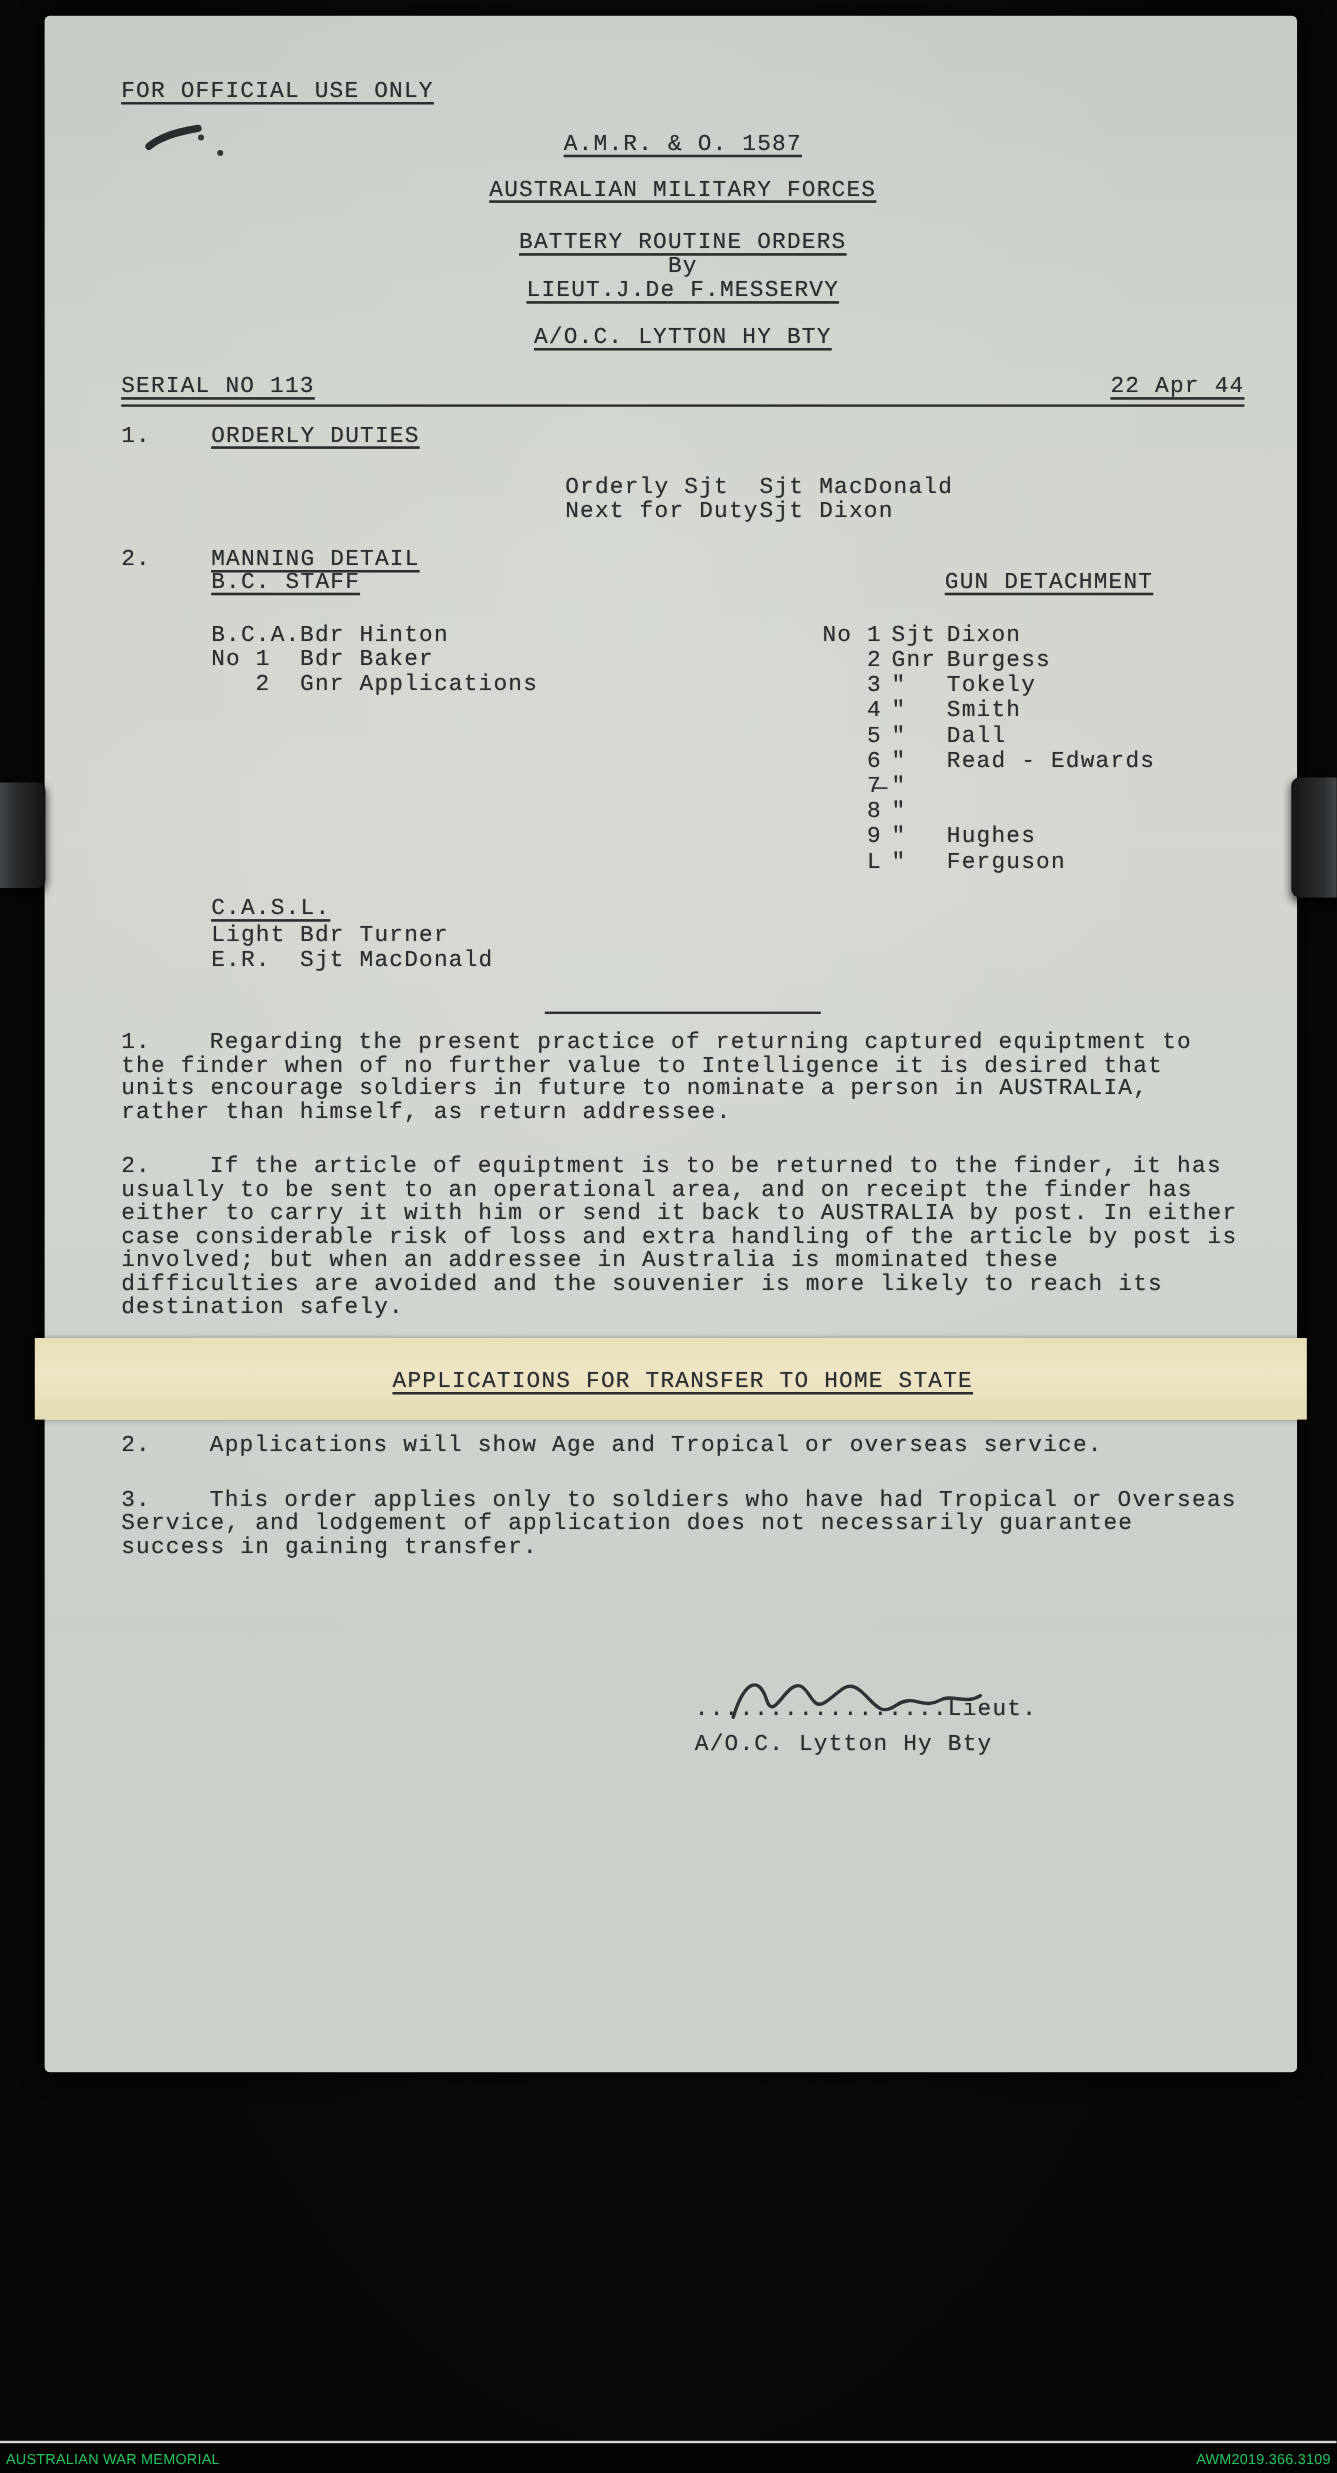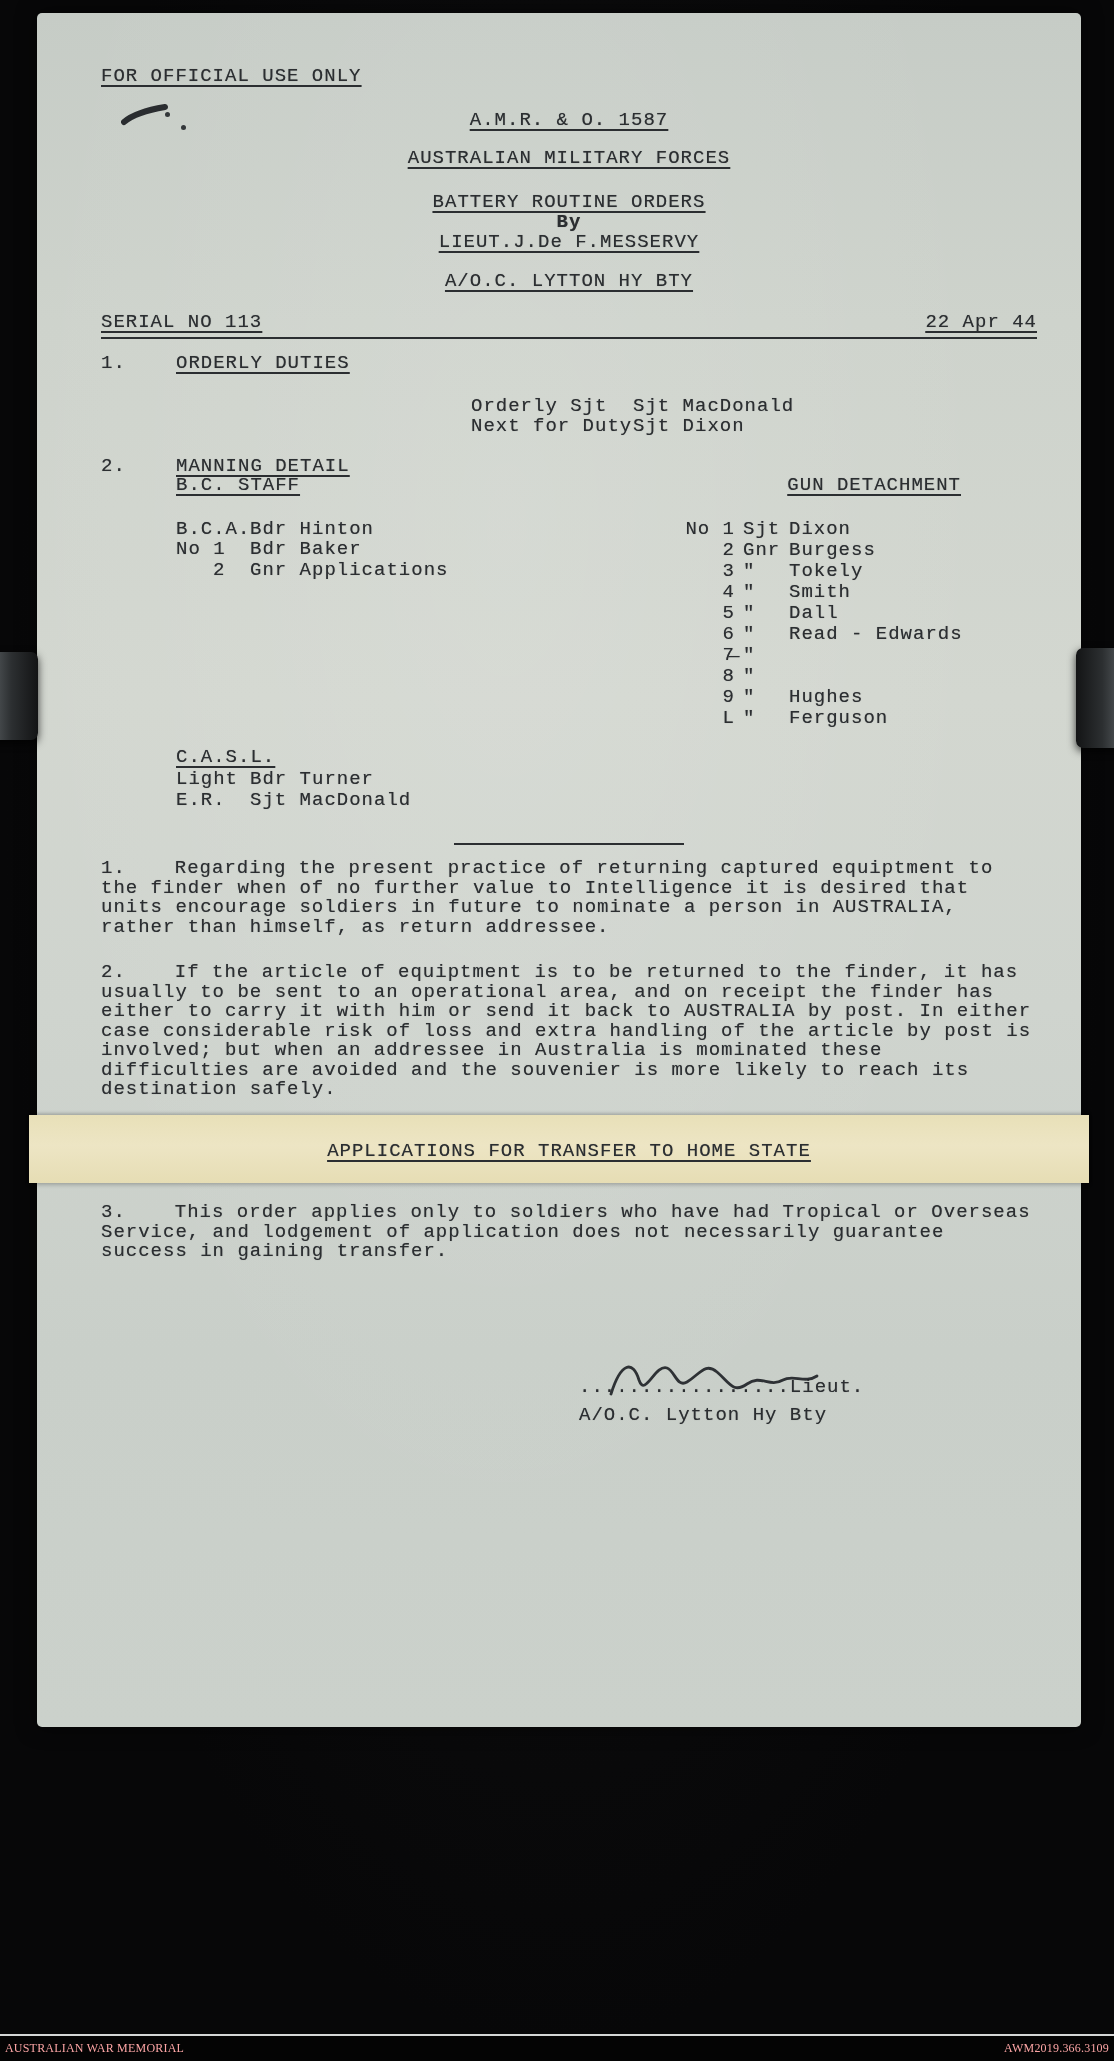--- a/index.html
+++ b/index.html
@@ -21,21 +21,21 @@
     text-shadow:0 0 0.7px rgba(43,46,49,0.55);
     z-index:1;
   }
   .u { text-decoration:underline; text-decoration-thickness:1.5px; text-underline-offset:3.5px; }
   .ctr { text-align:center; }
 
   .classification { margin-top:0; }
   .c-ref   { margin-top:24px; }
   .c-org   { margin-top:19px; }
   .c-title { margin-top:24px; }
-  .c-by    { margin-top:1px;font-weight:bold; }
+  .c-by    { margin-top:1px; }
   .c-officer { margin-top:0; }
   .c-unit  { margin-top:20px; }
 
   .serial-row { margin-top:21px; display:flex; justify-content:space-between; }
   .full-rule { margin-top:5px; border-top:2px solid #2b2e31; height:0; }
 
   .sec-row { margin-top:15px; }
   .sec-no { display:inline-block; width:75px; }
 
   .duty-rows { margin-top:22px; margin-left:370px; line-height:20px; }
@@ -96,21 +96,21 @@
   }
   .clamp-left  { left:-10px; top:652px; background:linear-gradient(90deg,#565b5e 0%, #2c2f31 45%, #131415 100%); }
   .clamp-right { right:-10px; top:648px; height:100px; background:linear-gradient(270deg,#565b5e 0%, #2c2f31 45%, #131415 100%); }
 
   
   .footer {
     position:absolute; left:0; right:0; bottom:0; height:27px; z-index:4;
     background:#040404; border-top:2px solid #d4d6d6;
     display:flex; justify-content:space-between; align-items:center;
     padding:0 5px;
-    font-family:Liberation Serif, serif; font-size:12px; letter-spacing:0.2px; color:#fca5a5;
+    font-family:Liberation Sans, sans-serif; font-size:12px; letter-spacing:0.2px; color:#22c55e;
   }
 </style>
 </head>
 <body>
 
 <div class="stage">
 
   <div class="clamp clamp-left"></div>
   <div class="clamp clamp-right"></div>
 
@@ -183,20 +183,21 @@
 
     <div class="center-rule"></div>
 
     <div class="para"><span class="pno">1.</span><span>Regarding the present practice of returning captured equiptment to the finder when of no further value to Intelligence it is desired that units encourage soldiers in future to nominate a person in AUSTRALIA, rather than himself, as return addressee.</span></div>
     <div class="para"><span class="pno">2.</span><span>If the article of equiptment is to be returned to the finder, it has usually to be sent to an operational area, and on receipt the finder has either to carry it with him or send it back to AUSTRALIA by post. In either case considerable risk of loss and extra handling of the article by post is involved; but when an addressee in Australia is mominated these difficulties are avoided and the souvenier is more likely to reach its destination safely.</span></div>
 
     <div class="strip">
       <div class="ctr"><span class="u">APPLICATIONS FOR TRANSFER TO HOME STATE</span></div>
     </div>
 
+    <div class="para after-strip"><span class="pno">2.</span><span>Applications will show Age and Tropical or overseas service.</span></div>
     <div class="para app-para3"><span class="pno">3.</span><span>This order applies only to soldiers who have had Tropical or Overseas Service, and lodgement of application does not necessarily guarantee success in gaining transfer.</span></div>
 
     <div class="sig">
       <svg class="sig-scribble" width="220" height="52" viewBox="0 0 220 52">
         <path d="M6,42 C16,10 28,8 34,28 C40,46 50,12 62,16 C70,19 72,36 82,30 C95,22 100,10 112,20 C124,30 128,42 142,32 C156,22 164,36 178,28 C188,22 200,32 212,24" stroke="#212428" stroke-width="2.8" fill="none" stroke-linecap="round" opacity="0.92"></path>
       </svg>
       <div class="sig-line">.................Lieut.</div>
       <div class="sig-unit">A/O.C. Lytton Hy Bty</div>
     </div>
 

